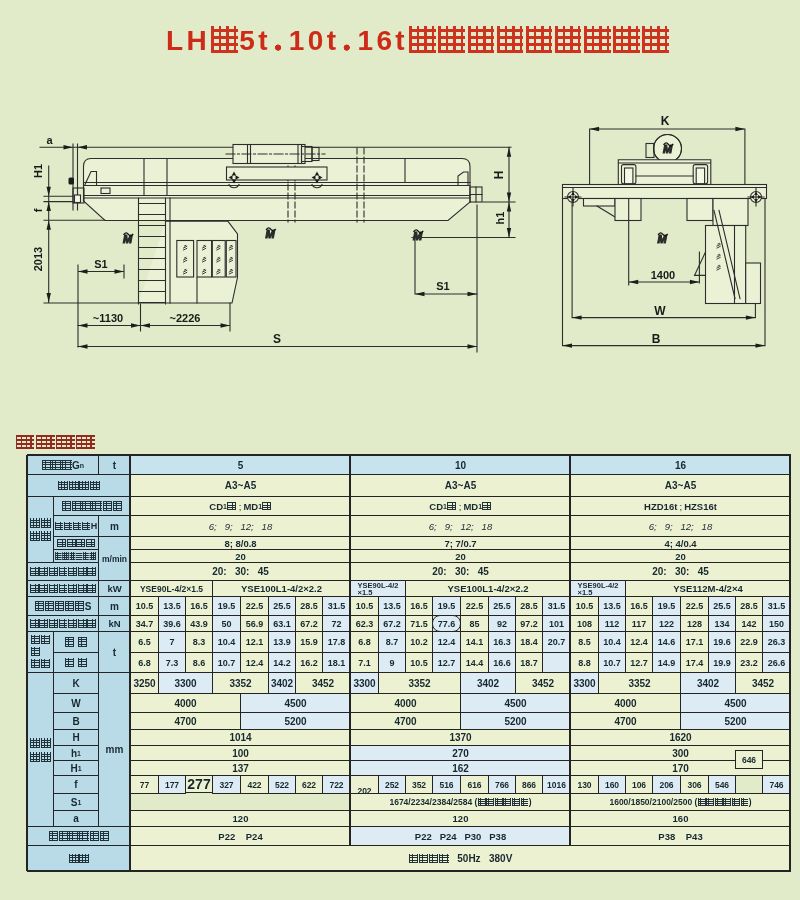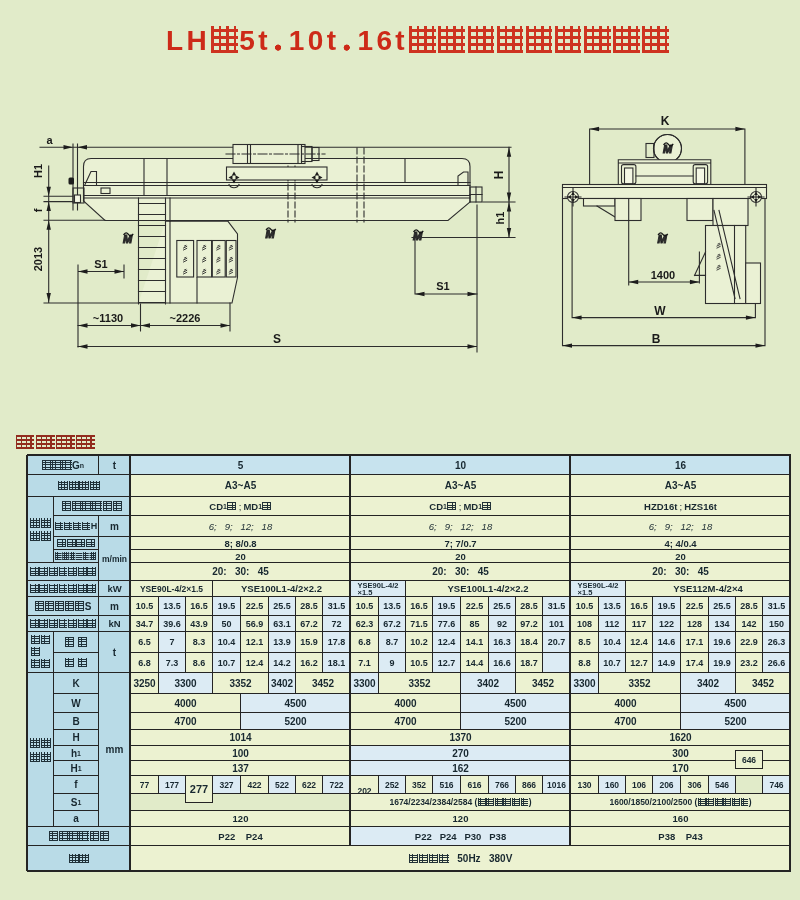--- a/index.html
+++ b/index.html
@@ -177,21 +177,21 @@
 <div class="cell" style="left:158px;top:615px;width:28px;height:17px;background:#dcebf4;font-size:9.0px;font-weight:bold;">39.6</div>
 <div class="cell" style="left:185px;top:615px;width:28px;height:17px;background:#ecf2d1;font-size:9.0px;font-weight:bold;">43.9</div>
 <div class="cell" style="left:212px;top:615px;width:29px;height:17px;background:#dcebf4;font-size:9.0px;font-weight:bold;">50</div>
 <div class="cell" style="left:240px;top:615px;width:29px;height:17px;background:#ecf2d1;font-size:9.0px;font-weight:bold;">56.9</div>
 <div class="cell" style="left:268px;top:615px;width:28px;height:17px;background:#dcebf4;font-size:9.0px;font-weight:bold;">63.1</div>
 <div class="cell" style="left:295px;top:615px;width:28px;height:17px;background:#ecf2d1;font-size:9.0px;font-weight:bold;">67.2</div>
 <div class="cell" style="left:322px;top:615px;width:29px;height:17px;background:#dcebf4;font-size:9.0px;font-weight:bold;">72</div>
 <div class="cell" style="left:350px;top:615px;width:29px;height:17px;background:#ecf2d1;font-size:9.0px;font-weight:bold;">62.3</div>
 <div class="cell" style="left:378px;top:615px;width:28px;height:17px;background:#dcebf4;font-size:9.0px;font-weight:bold;">67.2</div>
 <div class="cell" style="left:405px;top:615px;width:28px;height:17px;background:#ecf2d1;font-size:9.0px;font-weight:bold;">71.5</div>
-<div class="cell" style="left:432px;top:615px;width:29px;height:17px;background:#dcebf4;font-size:9.0px;font-weight:bold;">77.6</div>
+<div class="cell" style="left:432px;top:615px;width:29px;height:17px;background:#dcebf4;font-size:9.0px;font-weight:bold;border-radius:8px;">77.6</div>
 <div class="cell" style="left:460px;top:615px;width:29px;height:17px;background:#ecf2d1;font-size:9.0px;font-weight:bold;">85</div>
 <div class="cell" style="left:488px;top:615px;width:28px;height:17px;background:#dcebf4;font-size:9.0px;font-weight:bold;">92</div>
 <div class="cell" style="left:515px;top:615px;width:28px;height:17px;background:#ecf2d1;font-size:9.0px;font-weight:bold;">97.2</div>
 <div class="cell" style="left:542px;top:615px;width:29px;height:17px;background:#dcebf4;font-size:9.0px;font-weight:bold;">101</div>
 <div class="cell" style="left:570px;top:615px;width:29px;height:17px;background:#ecf2d1;font-size:9.0px;font-weight:bold;">108</div>
 <div class="cell" style="left:598px;top:615px;width:28px;height:17px;background:#dcebf4;font-size:9.0px;font-weight:bold;">112</div>
 <div class="cell" style="left:625px;top:615px;width:28px;height:17px;background:#ecf2d1;font-size:9.0px;font-weight:bold;">117</div>
 <div class="cell" style="left:652px;top:615px;width:29px;height:17px;background:#dcebf4;font-size:9.0px;font-weight:bold;">122</div>
 <div class="cell" style="left:680px;top:615px;width:29px;height:17px;background:#ecf2d1;font-size:9.0px;font-weight:bold;">128</div>
 <div class="cell" style="left:708px;top:615px;width:28px;height:17px;background:#dcebf4;font-size:9.0px;font-weight:bold;">134</div>
@@ -274,21 +274,21 @@
 <div class="cell" style="left:350px;top:729px;width:221px;height:17px;background:#ecf2d1;font-size:10.0px;font-weight:bold;">1370</div>
 <div class="cell" style="left:570px;top:729px;width:221px;height:17px;background:#ecf2d1;font-size:10.0px;font-weight:bold;">1620</div>
 <div class="cell" style="left:130px;top:745px;width:221px;height:16px;background:#ecf2d1;font-size:10.0px;font-weight:bold;">100</div>
 <div class="cell" style="left:350px;top:745px;width:221px;height:16px;background:#dcebf4;font-size:10.0px;font-weight:bold;">270</div>
 <div class="cell" style="left:570px;top:745px;width:221px;height:16px;background:#ecf2d1;font-size:10.0px;font-weight:bold;">300</div>
 <div class="cell" style="left:130px;top:760px;width:221px;height:16px;background:#ecf2d1;font-size:10.0px;font-weight:bold;">137</div>
 <div class="cell" style="left:350px;top:760px;width:221px;height:16px;background:#dcebf4;font-size:10.0px;font-weight:bold;">162</div>
 <div class="cell" style="left:570px;top:760px;width:221px;height:16px;background:#ecf2d1;font-size:10.0px;font-weight:bold;">170</div>
 <div class="cell" style="left:130px;top:775px;width:29px;height:19px;background:#ecf2d1;font-size:8.5px;font-weight:bold;">77</div>
 <div class="cell" style="left:158px;top:775px;width:28px;height:19px;background:#dcebf4;font-size:8.5px;font-weight:bold;">177</div>
-<div class="cell" style="left:185px;top:775px;width:28px;height:28px;background:#ecf2d1;font-size:11px;font-weight:bold;">277</div>
+<div class="cell" style="left:185px;top:775px;width:28px;height:18px;background:#ecf2d1;font-size:14px;font-weight:bold;">277</div>
 <div class="cell" style="left:212px;top:775px;width:29px;height:19px;background:#dcebf4;font-size:8.5px;font-weight:bold;">327</div>
 <div class="cell" style="left:240px;top:775px;width:29px;height:19px;background:#ecf2d1;font-size:8.5px;font-weight:bold;">422</div>
 <div class="cell" style="left:268px;top:775px;width:28px;height:19px;background:#dcebf4;font-size:8.5px;font-weight:bold;">522</div>
 <div class="cell" style="left:295px;top:775px;width:28px;height:19px;background:#ecf2d1;font-size:8.5px;font-weight:bold;">622</div>
 <div class="cell" style="left:322px;top:775px;width:29px;height:19px;background:#dcebf4;font-size:8.5px;font-weight:bold;">722</div>
 <div class="cell" style="left:350px;top:775px;width:29px;height:31px;background:#ecf2d1;font-size:8.5px;font-weight:bold;">202</div>
 <div class="cell" style="left:378px;top:775px;width:28px;height:19px;background:#dcebf4;font-size:8.5px;font-weight:bold;">252</div>
 <div class="cell" style="left:405px;top:775px;width:28px;height:19px;background:#ecf2d1;font-size:8.5px;font-weight:bold;">352</div>
 <div class="cell" style="left:432px;top:775px;width:29px;height:19px;background:#dcebf4;font-size:8.5px;font-weight:bold;">516</div>
 <div class="cell" style="left:460px;top:775px;width:29px;height:19px;background:#ecf2d1;font-size:8.5px;font-weight:bold;">616</div>

